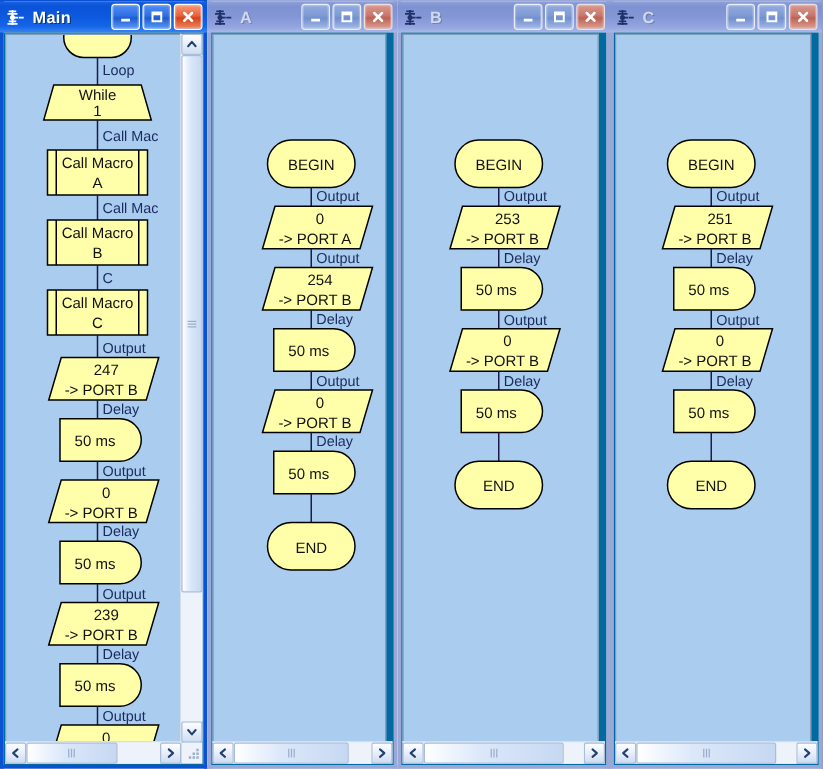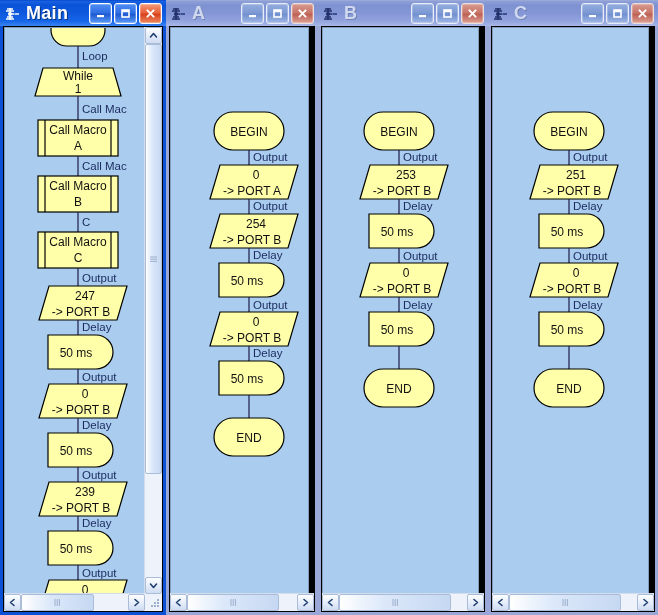--- a/index.html
+++ b/index.html
@@ -27,38 +27,38 @@
     background:linear-gradient(180deg,#1a62e0 0%,#0a53d8 16%,#0d58dd 46%,#1565e8 80%,#3a84f2 100%);
     display:flex;align-items:center;padding:0 2px 0 4px;
     border-top:1px solid #0a51d6;
   }
   .win.inactive .titlebar{
     background:linear-gradient(180deg,#8fa0d8 0%,#7e92d2 18%,#8496d6 50%,#93a5de 82%,#aab8e8 100%);
     border-top:1px solid #9aa8d8;
   }
   .titlebar .tb-icon{width:18px;height:18px;flex:0 0 18px;margin-right:4px;display:block;}
   .titlebar .tb-title{
-    color:#ffffff;font-weight:bold;font-size:18px;letter-spacing:.3px;
+    color:#ffffff;font-weight:bold;font-size:13px;letter-spacing:.3px;
     text-shadow:1px 1px 0 rgba(0,0,0,.45);white-space:nowrap;overflow:hidden;
   }
   .win.inactive .titlebar .tb-title{color:#cfd8ef;text-shadow:1px 1px 0 rgba(0,0,0,.18);}
   .tb-buttons{margin-left:auto;display:flex;gap:2px;align-items:center;padding-right:2px;}
   .tb-btn{
     width:21px;height:19px;border:1px solid #ffffff;border-radius:3px;
     display:flex;align-items:center;justify-content:center;position:relative;
     background:linear-gradient(180deg,#4f8ef5 0%,#2f6fe4 45%,#1f5ad0 55%,#5a9bf8 100%);
     box-shadow:inset 0 0 0 1px rgba(255,255,255,.25);
   }
   .tb-btn.close{background:linear-gradient(180deg,#f79b7a 0%,#e8613a 45%,#d6421c 55%,#f08a62 100%);}
   .win.inactive .tb-btn{background:linear-gradient(180deg,#93acdf 0%,#7e9ad4 45%,#7190cf 55%,#a2b8e6 100%);border-color:#e6ecf8;}
   .win.inactive .tb-btn.close{background:linear-gradient(180deg,#d99b8f 0%,#c8756a 45%,#bd6154 55%,#dda294 100%);border-color:#eddede;}
   .tb-btn svg{display:block;}
 
   
-  .client{position:absolute;left:3px;right:3px;top:26px;bottom:3px;background:#000000;padding-left:33px;}
+  .client{position:absolute;left:3px;right:3px;top:26px;bottom:3px;background:#0369a1;padding-left:33px;}
   .canvas{
     position:absolute;left:1px;top:1px;right:18px;bottom:18px;
     background:#aaccee;overflow:hidden;border:1px solid #7f9db9;
   }
   .win.noscrollv .canvas{right:6px;}
 
   
   .sb-v{
     position:absolute;top:1px;right:1px;width:17px;bottom:18px;
     background:#f1f5fb;border-left:1px solid #d3ddeb;

